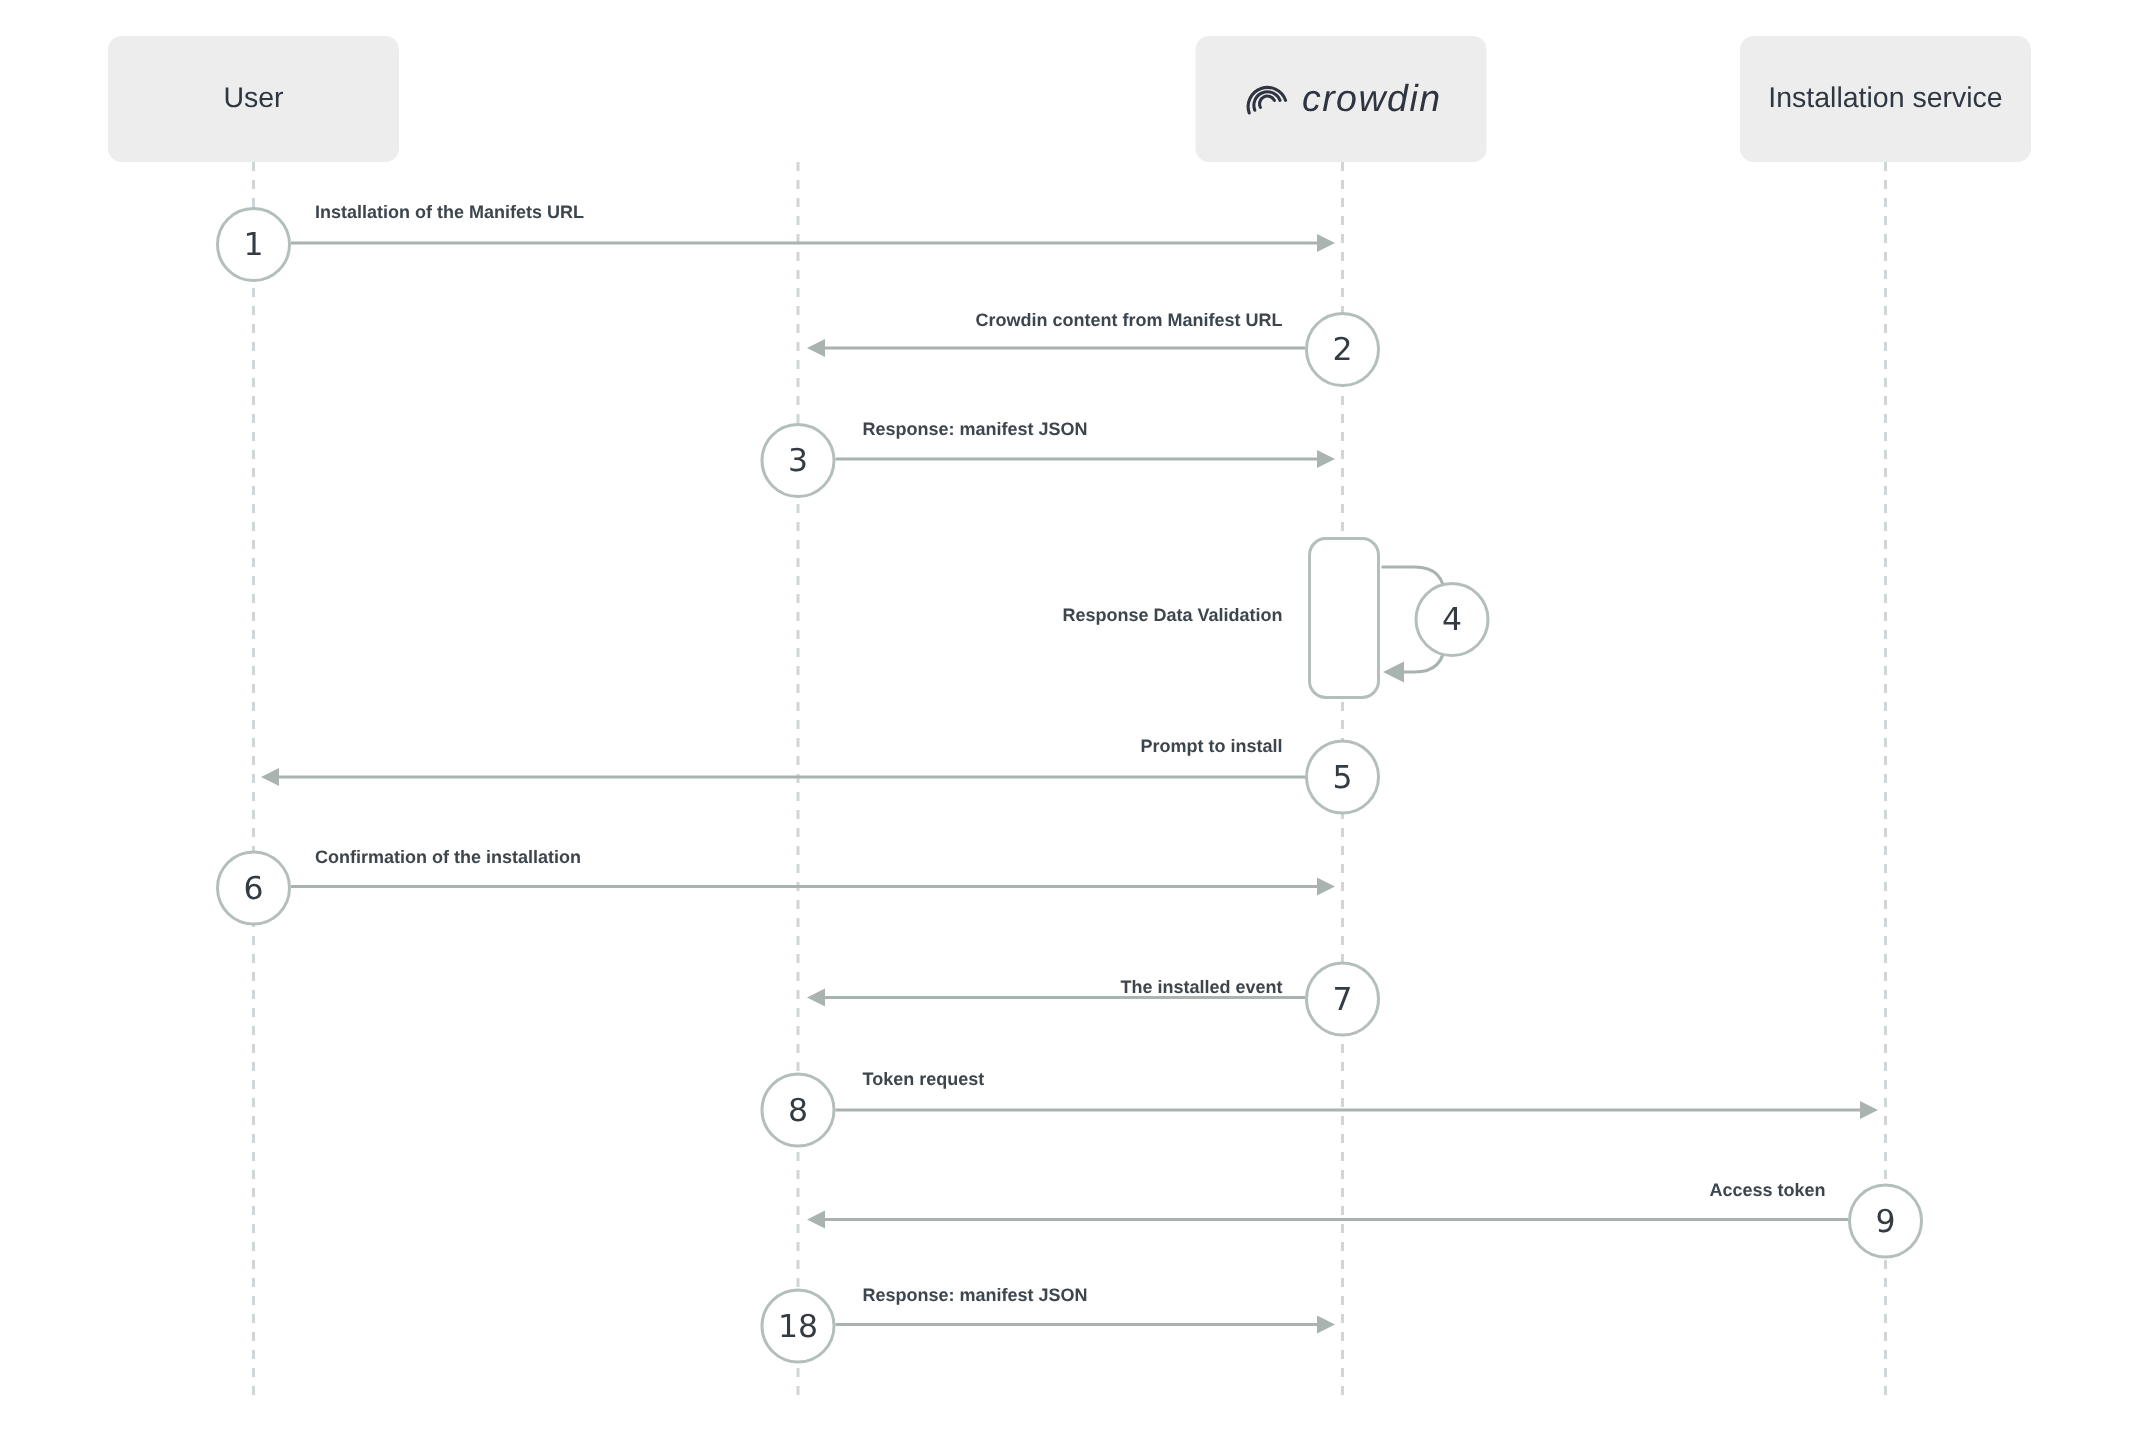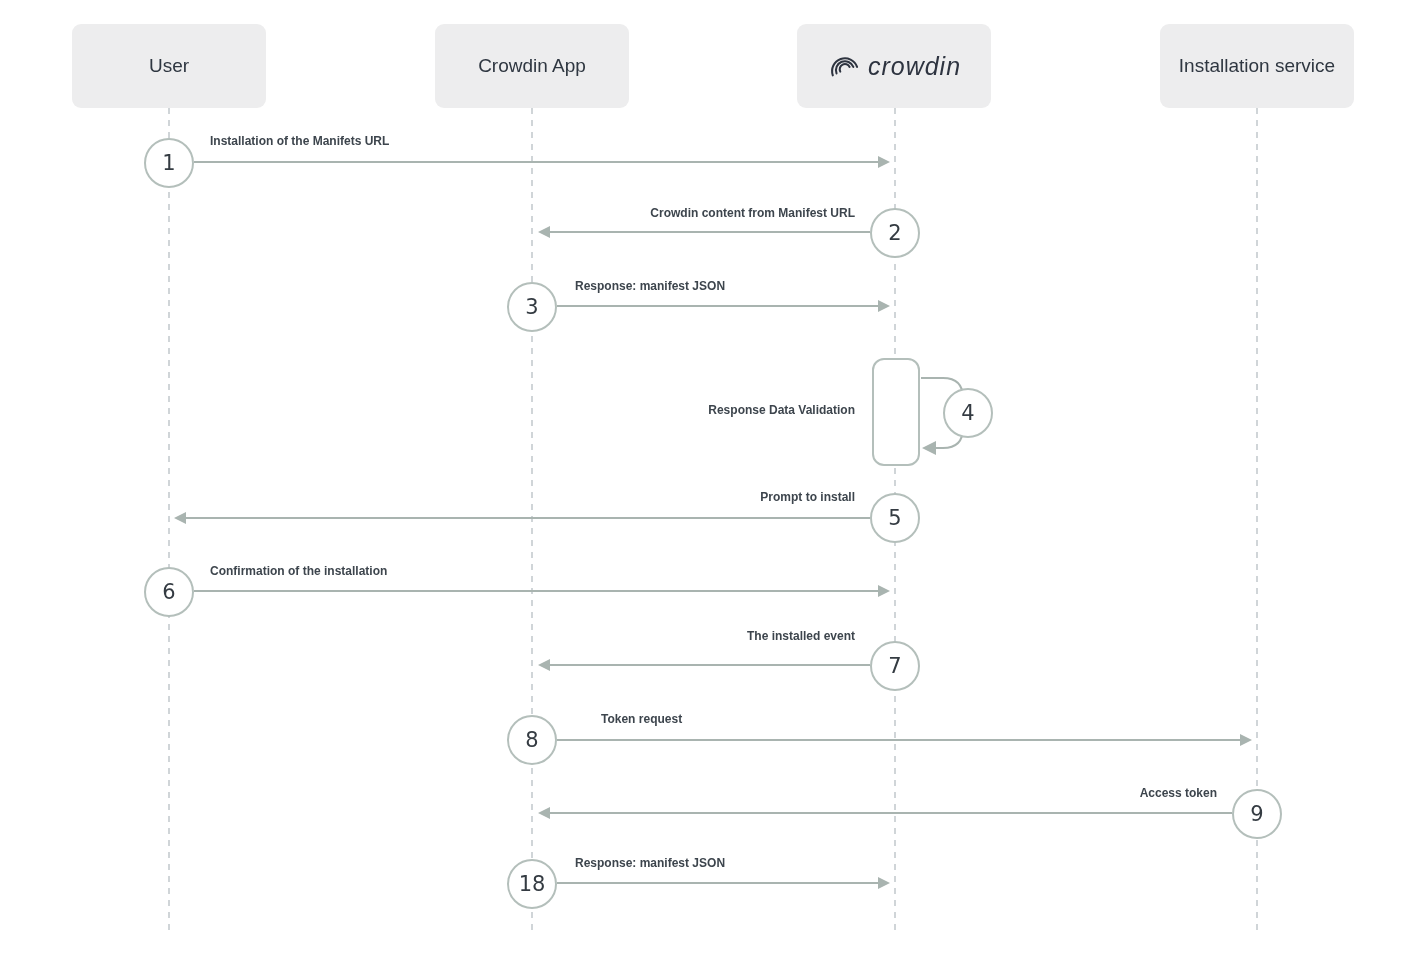--- a/index.html
+++ b/index.html
@@ -72,23 +72,20 @@
 <div class="canvas">
 
   <div class="lifeline" style="left:168px"></div>
   <div class="lifeline" style="left:531px"></div>
   <div class="lifeline" style="left:894px"></div>
   <div class="lifeline" style="left:1256px"></div>
 
   <div class="actor" style="left:72px">
     <span class="wrap">User</span>
   </div>
-  <div class="actor" style="left:435px">
-    <span class="wrap">Crowdin App</span>
-  </div>
   <div class="actor actor-logo" style="left:797px">
     <span class="crowdin-icon">
       <svg width="34" height="28" viewBox="0 0 36 30" fill="none" stroke="#2e3440" stroke-width="2.2" stroke-linecap="round">
         <path d="M6 25 A 13 13 0 1 1 32 16"></path>
         <path d="M10 23 A 9 9 0 1 1 28 16"></path>
         <path d="M14 21 A 5 5 0 1 1 24 16"></path>
       </svg>
     </span>
     <span class="crowdin-word">crowdin</span>
   </div>
@@ -128,27 +125,27 @@
       <i class="ah ah-l"></i>
     </div>
 
   <div class="num" style="left:144px;top:567px">6</div>
   <div class="msg" style="left:210px;top:564px">Confirmation of the installation</div>
   <div class="arrow" style="left:194px;top:590px;width:685px">
       <i class="ah ah-r"></i>
     </div>
 
   <div class="num" style="left:870px;top:641px">7</div>
-  <div class="msg r" style="left:855px;top:629px">The installed event</div>
+  <div class="msg r" style="left:855px;top:651px">The installed event</div>
   <div class="arrow" style="left:549px;top:664px;width:321px">
       <i class="ah ah-l"></i>
     </div>
 
   <div class="num" style="left:507px;top:715px">8</div>
-  <div class="msg" style="left:601px;top:712px">Token request</div>
+  <div class="msg" style="left:575px;top:712px">Token request</div>
   <div class="arrow" style="left:557px;top:739px;width:684px">
       <i class="ah ah-r"></i>
     </div>
 
   <div class="num" style="left:1232px;top:789px">9</div>
   <div class="msg r" style="left:1217px;top:786px">Access token</div>
   <div class="arrow" style="left:549px;top:812px;width:683px">
       <i class="ah ah-l"></i>
     </div>
 

